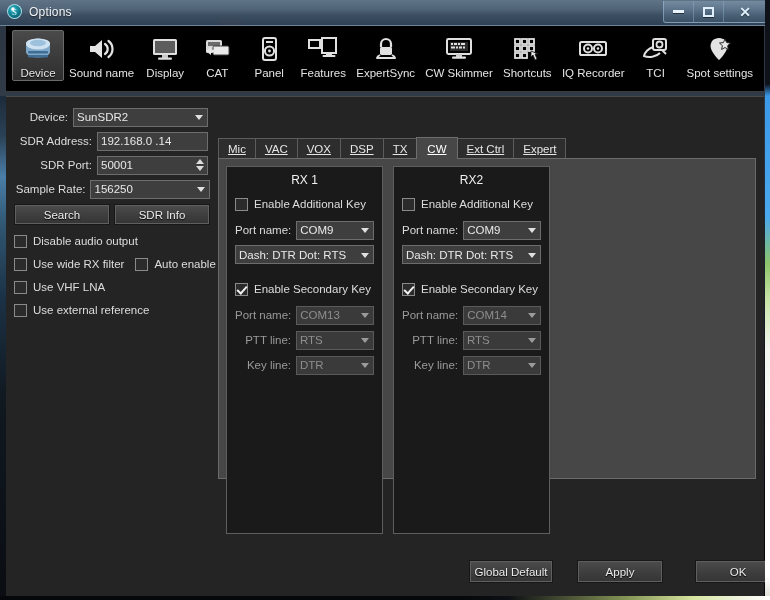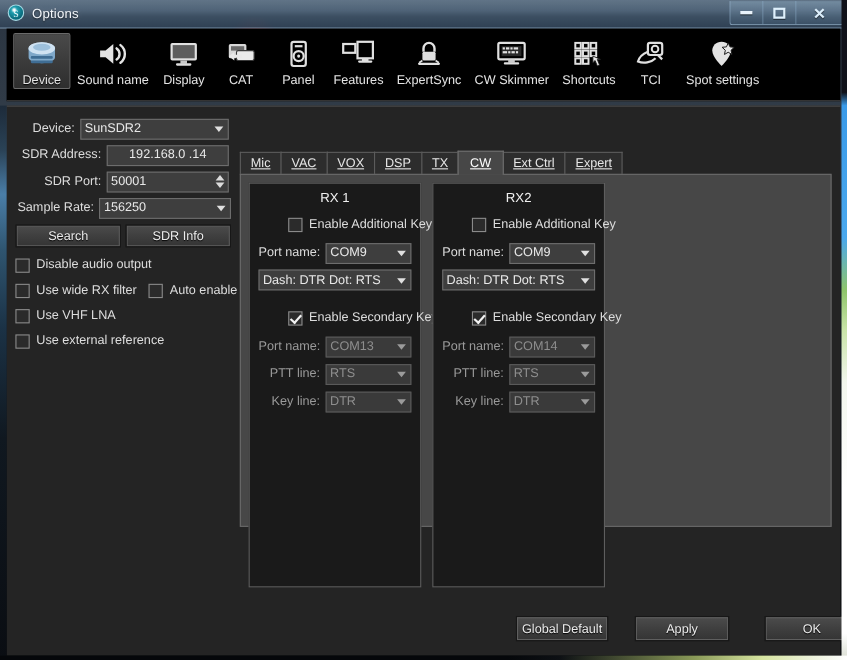--- a/index.html
+++ b/index.html
@@ -325,21 +325,20 @@
     margin-bottom: 5px;
     height: 20px;
     justify-content: flex-end;
   }
   .rx-row .field-label { color: #dcdcdc; }
   .rx-row .field-label.disabled { color: #9a9a9a; }
   .rx-cb-row {
     display: flex; align-items: center;
     margin-bottom: 7px;
     height: 18px;
-    margin-left: 27px;
   }
   .ctl.dim { color: #8e8e8e; border-color: #5a5a5a; background: #3a3a3a; }
   .ctl.dim .arrow-down { border-top-color: #9b9b9b; }
   .ctl.wide-combo {
     width: 139px;
     margin: 2px 0 0 0;
   }
   .spacer-gap { height: 16px; }
 
   
@@ -501,20 +500,32 @@
               <rect x="17" y="10" width="5" height="5"></rect>
             <rect x="3" y="17" width="5" height="5"></rect>
               <rect x="10" y="17" width="5" height="5"></rect>
           </g>
           <path d="M19 15 v6 l2-2 2 5 2-1 -2-5 3 0 z" fill="#e8e8e8" stroke="#1a1a1a" stroke-width="0.8"></path>
         </svg>
       </div>
       <span class="tool-label">Shortcuts</span>
     </div>
 
+    <div class="tool-item">
+      <div class="tool-icon">
+        <svg width="32" height="26" viewBox="0 0 32 26">
+          <rect x="3" y="6" width="26" height="13" rx="1.6" fill="none" stroke="#e0e0e0" stroke-width="2"></rect>
+          <circle cx="11" cy="12.5" r="4" fill="none" stroke="#e0e0e0" stroke-width="2"></circle>
+          <circle cx="21" cy="12.5" r="4" fill="none" stroke="#e0e0e0" stroke-width="2"></circle>
+          <circle cx="11" cy="12.5" r="1.3" fill="#e0e0e0"></circle>
+          <circle cx="21" cy="12.5" r="1.3" fill="#e0e0e0"></circle>
+        </svg>
+      </div>
+      <span class="tool-label">IQ Recorder</span>
+    </div>
 
     <div class="tool-item">
       <div class="tool-icon">
         <svg width="30" height="26" viewBox="0 0 30 26">
           <rect x="12" y="3" width="13" height="11" rx="2" fill="none" stroke="#e0e0e0" stroke-width="2"></rect>
           <circle cx="18.5" cy="8.5" r="3" fill="none" stroke="#e0e0e0" stroke-width="1.8"></circle>
           <path d="M12 11 C7 13 4 16 3 20 C8 22 15 21 19 17" fill="none" stroke="#e0e0e0" stroke-width="2"></path>
           <path d="M21 14 l4 4" stroke="#e0e0e0" stroke-width="2"></path>
         </svg>
       </div>
@@ -539,21 +550,21 @@
       <div class="field-row">
         <span class="field-label" style="width:58px">Device:</span>
         <div class="ctl combo" style="width:135px">
           <span>SunSDR2</span>
           <span class="arrow-down"></span>
         </div>
       </div>
 
       <div class="field-row">
         <span class="field-label" style="width:82px">SDR Address:</span>
-        <div class="ctl" style="width:111px; justify-content:center">
+        <div class="ctl" style="width:111px; ">
           <span>192.168.0  .14</span>
         </div>
       </div>
 
       <div class="field-row">
         <span class="field-label" style="width:82px">SDR Port:</span>
         <div class="ctl" style="width:111px">
           <span>50001</span>
           <span class="spinner">
             <span class="spin-up"></span>

